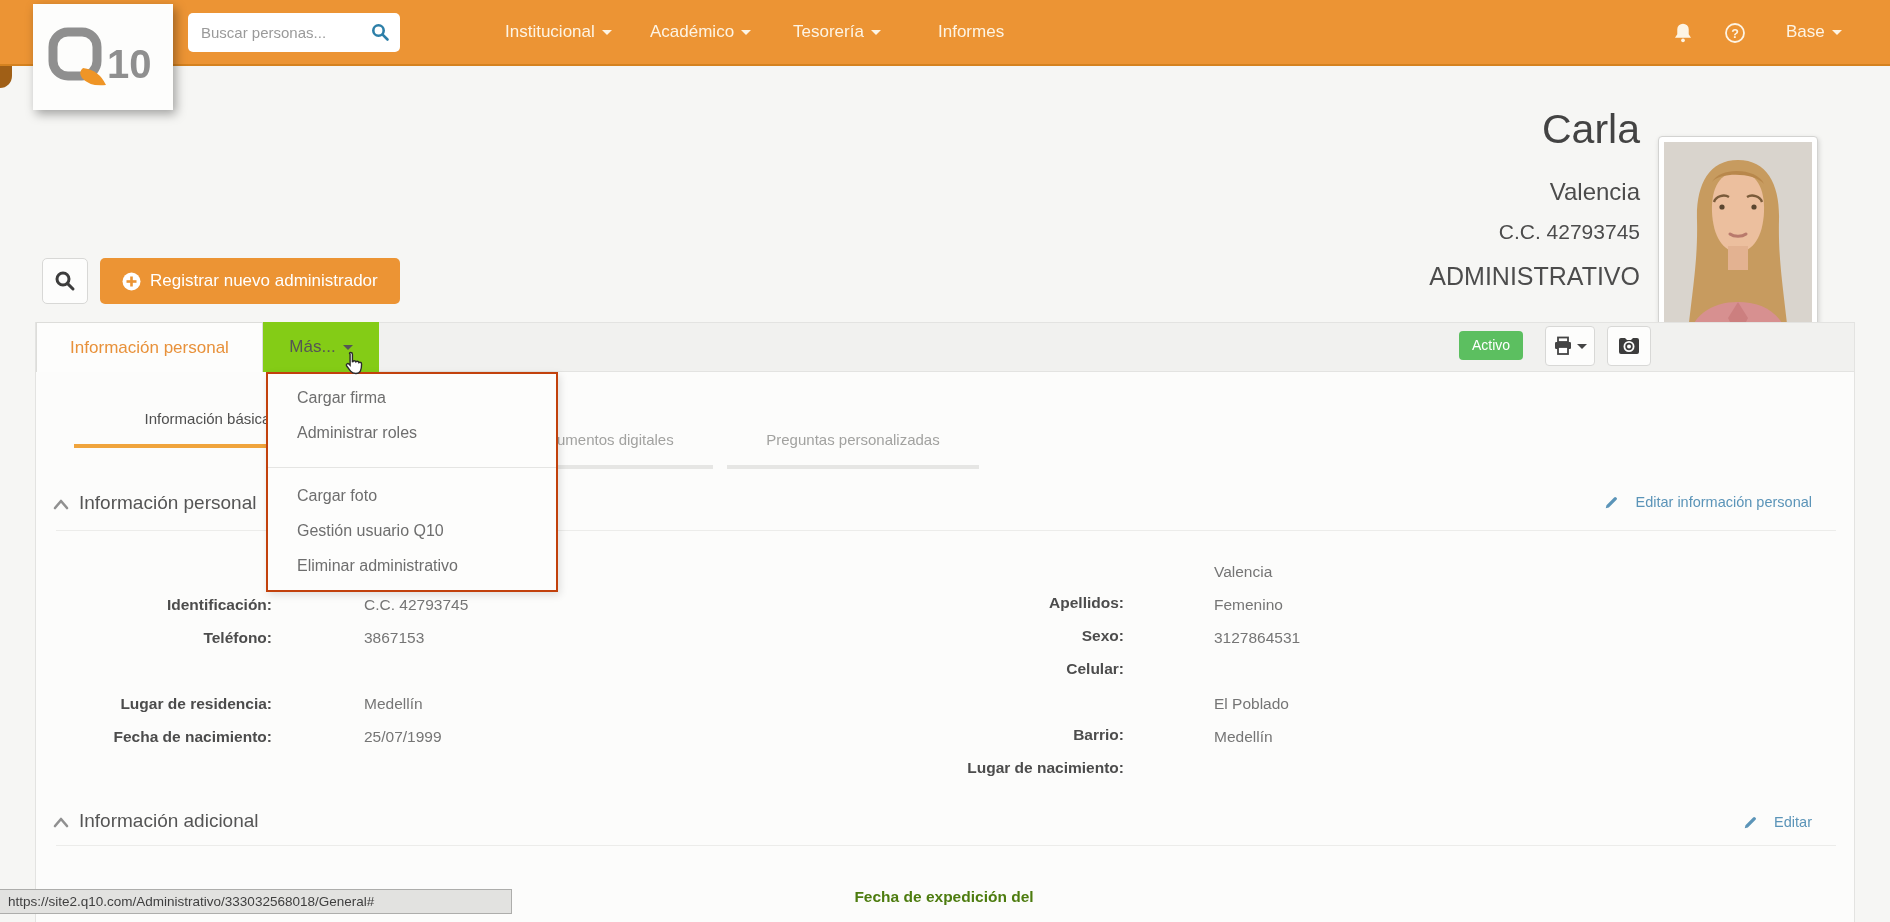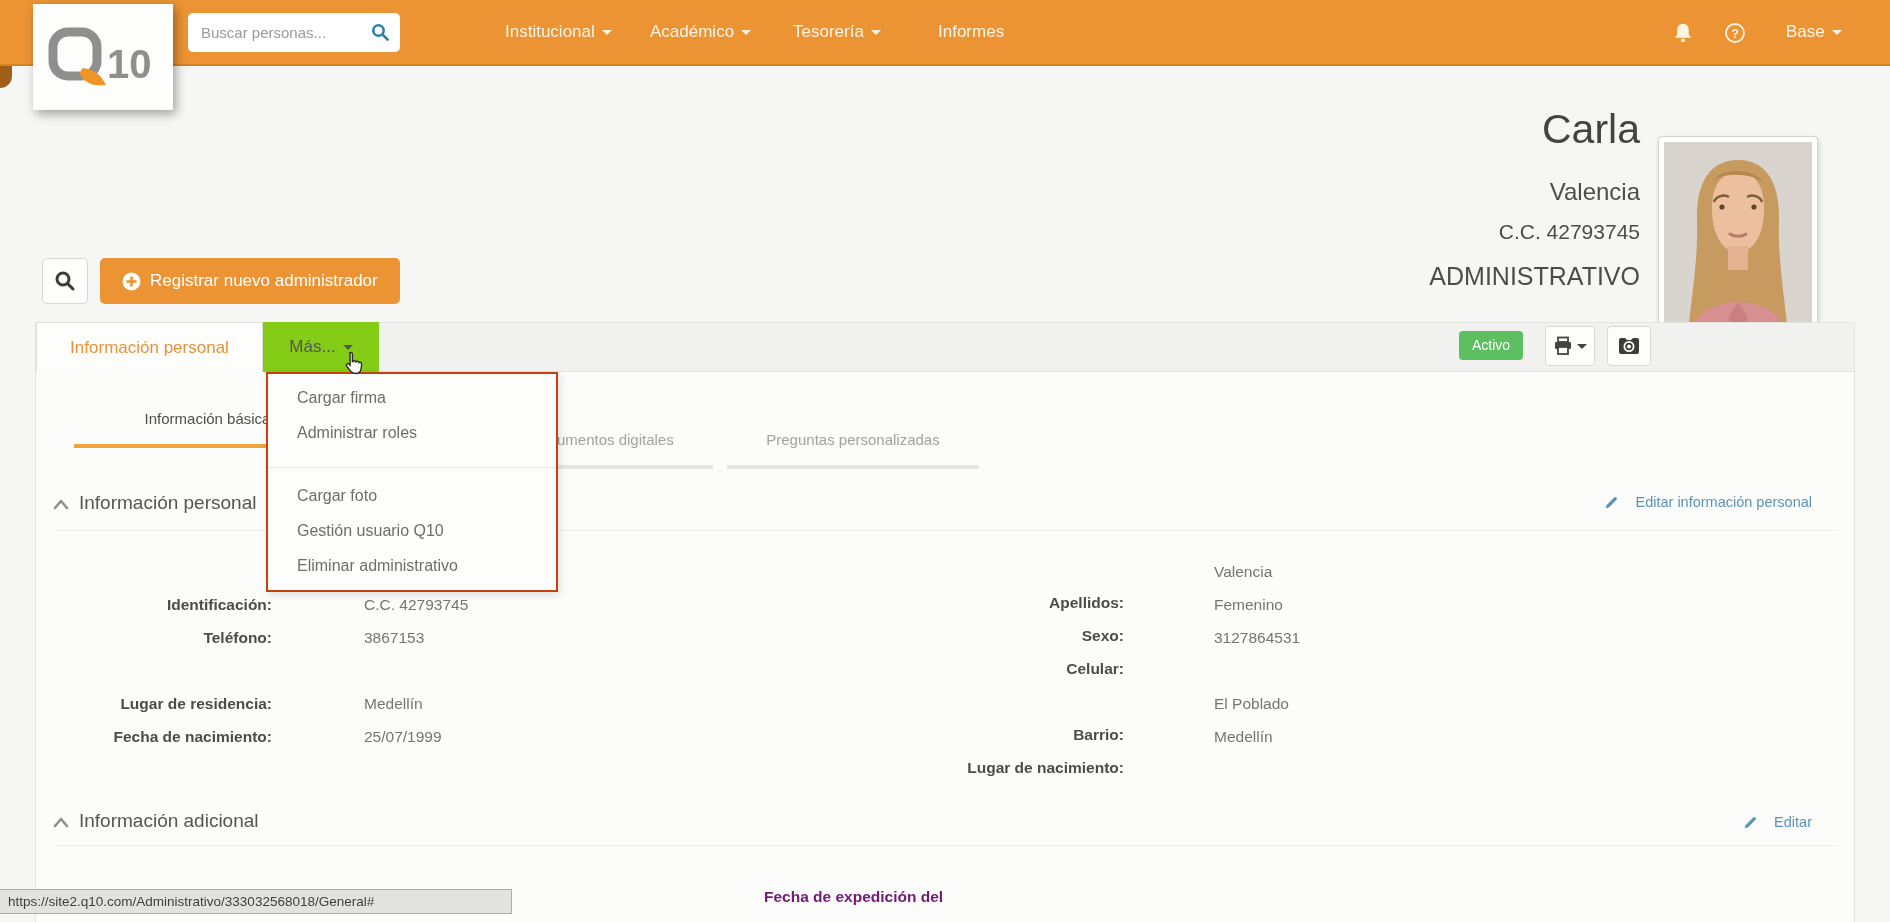--- a/index.html
+++ b/index.html
@@ -81,22 +81,22 @@
     cursor:pointer; display:flex; align-items:center; gap:16px; }
   .hr { position:absolute; left:20px; width:1780px; height:1px; background:#ececea; }
   .frow { position:absolute; height:20px; font-size:15.5px; white-space:nowrap; }
   .flabel { position:absolute; font-weight:700; color:#4c4c4c; text-align:right; width:360px; }
   .fvalue { position:absolute; color:#757575; }
   .col-l .flabel { right:1582px; }   
   .col-l .fvalue { left:328px; }
   .col-r .flabel { right:730px;margin-top:31px; }
   .col-r .fvalue { left:1178px; }
   .frag-n { position:absolute; left:482px; font-weight:700; color:#4c4c4c; font-size:15.5px; }
-  .partial-label { position:absolute; width:360px; text-align:left; right:730px; top:516px;
-    font-weight:700; color:#701a75; font-size:15.5px; }
+  .partial-label { position:absolute; width:360px; text-align:center; right:730px; top:516px;
+    font-weight:700; color:#4d7c0f; font-size:15.5px; }
   
   .dropdown { position:absolute; left:266px; top:372px; width:292px; height:220px;
     background:#fdfdfc; border:2px solid #c2410c; box-shadow:2px 3px 8px rgba(0,0,0,.12);
     z-index:50; }
   .dd-item { position:absolute; left:29px; font-size:16px; color:#6e6e6e;
     cursor:pointer; white-space:nowrap; }
   .dd-div { position:absolute; left:0; top:93px; width:100%; height:1px; background:#e5e5e3; }
   .cursor-hand { position:absolute; left:340px; top:350px; z-index:100; }
   
   .urltip { position:absolute; left:0; top:889px; width:512px; height:25px;

